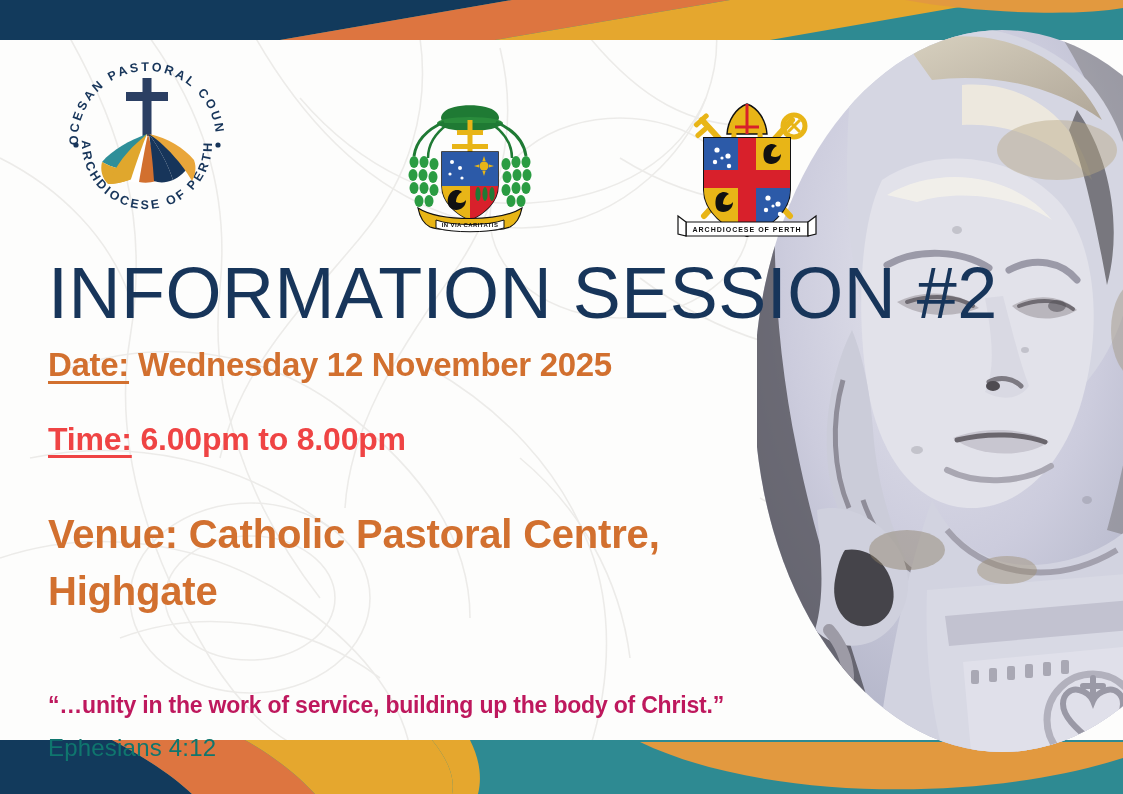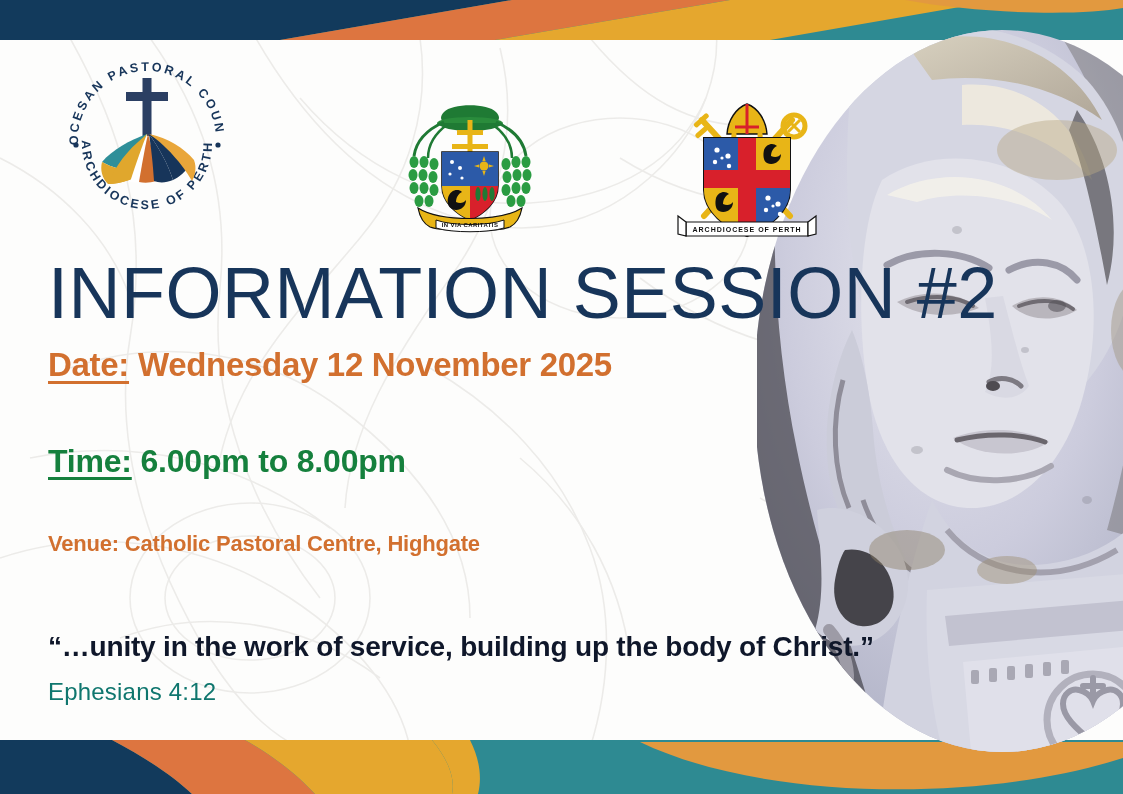--- a/index.html
+++ b/index.html
@@ -78,43 +78,43 @@
     font-size:33px;
     font-weight:bold;
     color:#d2702f;
     letter-spacing:-0.3px;
     line-height:1.1;
     white-space:nowrap;
   }
   .line-date .lbl { text-decoration:underline; text-underline-offset:5px; }
 
   .line-time {
-    margin-top:60px;
+    margin-top:38px;
     font-size:32px;
     font-weight:bold;
-    color:#15803d;
+    color:#ef4444;
     letter-spacing:-0.2px;
     white-space:nowrap;
   }
   .line-time .lbl { text-decoration:underline; text-underline-offset:5px; }
 
   .venue {
     margin-top:48px;
-    font-size:22px;
+    font-size:40px;
     font-weight:bold;
     color:#d2702f;
     line-height:1.42;
     letter-spacing:-0.2px;
   }
 
   .quote {
     margin-top:72px;
-    font-size:28px;
+    font-size:23px;
     font-weight:bold;
-    color:#0f172a;
+    color:#be185d;
     letter-spacing:-0.2px;
     white-space:nowrap;
   }
   .quote-ref {
     margin-top:15px;
     font-size:24px;
     font-weight:400;
     color:#0f766e;
     letter-spacing:0.2px;
   }

